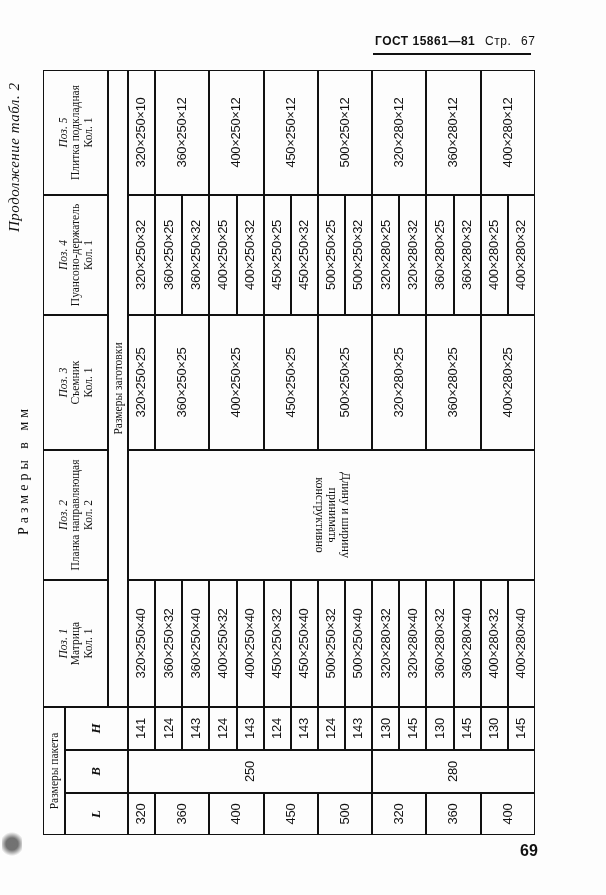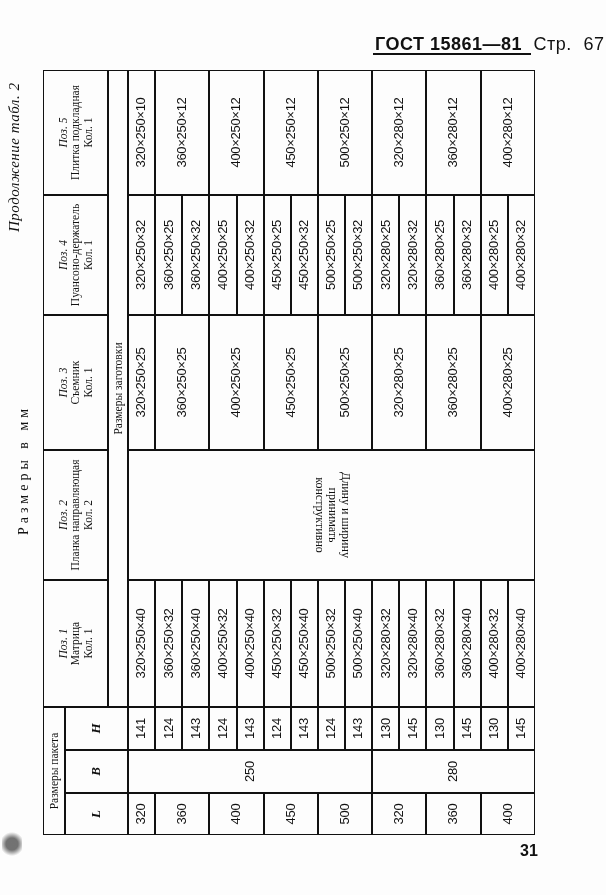--- a/index.html
+++ b/index.html
@@ -1,19 +1,19 @@
 <!DOCTYPE html>
 <html><head>
 <meta charset="utf-8">
 <style>
   html, body { margin:0; padding:0; }
   body { width:606px; height:895px; background:#fdfdfd; position:relative; overflow:hidden;
          font-family:"Liberation Serif", "DejaVu Serif", serif; color:#111; }
   .header-gost { position:absolute; left:375px; top:34px; font-family:"Liberation Sans", sans-serif;
-                 font-weight:bold; font-size:18px; letter-spacing:0.5px; }
+                 font-weight:bold; font-size:12px; letter-spacing:0.5px; }
   .header-gost .str { font-weight:normal; margin-left:6px; }
   .header-rule { position:absolute; left:373px; top:53px; width:158px; height:2px; background:#111; }
   .page-num { position:absolute; left:520px; top:842px; font-family:"Liberation Sans", sans-serif;
               font-weight:bold; font-size:16px; }
   .rot { position:absolute; transform:rotate(-90deg); transform-origin:top left; white-space:nowrap; }
   .continuation { left:6px; top:232px; font-style:italic; font-size:15px; letter-spacing:0.5px; }
   .dims-title { left:16px; top:535px; font-size:14px; letter-spacing:4px; }
   .speck { position:absolute; left:2px; top:830px; width:20px; height:28px;
            background:radial-gradient(circle, rgba(0,0,0,0.55) 0 35%, rgba(0,0,0,0.15) 60%, transparent 70%); }
 
@@ -141,14 +141,14 @@
     <div class="cell b val" style="left: 385px; top: 274.933px; width: 135px; height: 54.2667px;">500×250×25</div>
     <div class="cell b val" style="left: 640px; top: 274.933px; width: 125px; height: 54.2667px;">500×250×12</div>
     <div class="cell b val" style="left: 385px; top: 329.2px; width: 135px; height: 54.2667px;">320×280×25</div>
     <div class="cell b val" style="left: 640px; top: 329.2px; width: 125px; height: 54.2667px;">320×280×12</div>
     <div class="cell b val" style="left: 385px; top: 383.467px; width: 135px; height: 54.2667px;">360×280×25</div>
     <div class="cell b val" style="left: 640px; top: 383.467px; width: 125px; height: 54.2667px;">360×280×12</div>
     <div class="cell b val" style="left: 385px; top: 437.733px; width: 135px; height: 54.2667px;">400×280×25</div>
     <div class="cell b val" style="left: 640px; top: 437.733px; width: 125px; height: 54.2667px;">400×280×12</div>
   </div>
 
-<div class="page-num">31</div>
+<div class="page-num">69</div>
 <div class="speck"></div>
 
 </body></html>

